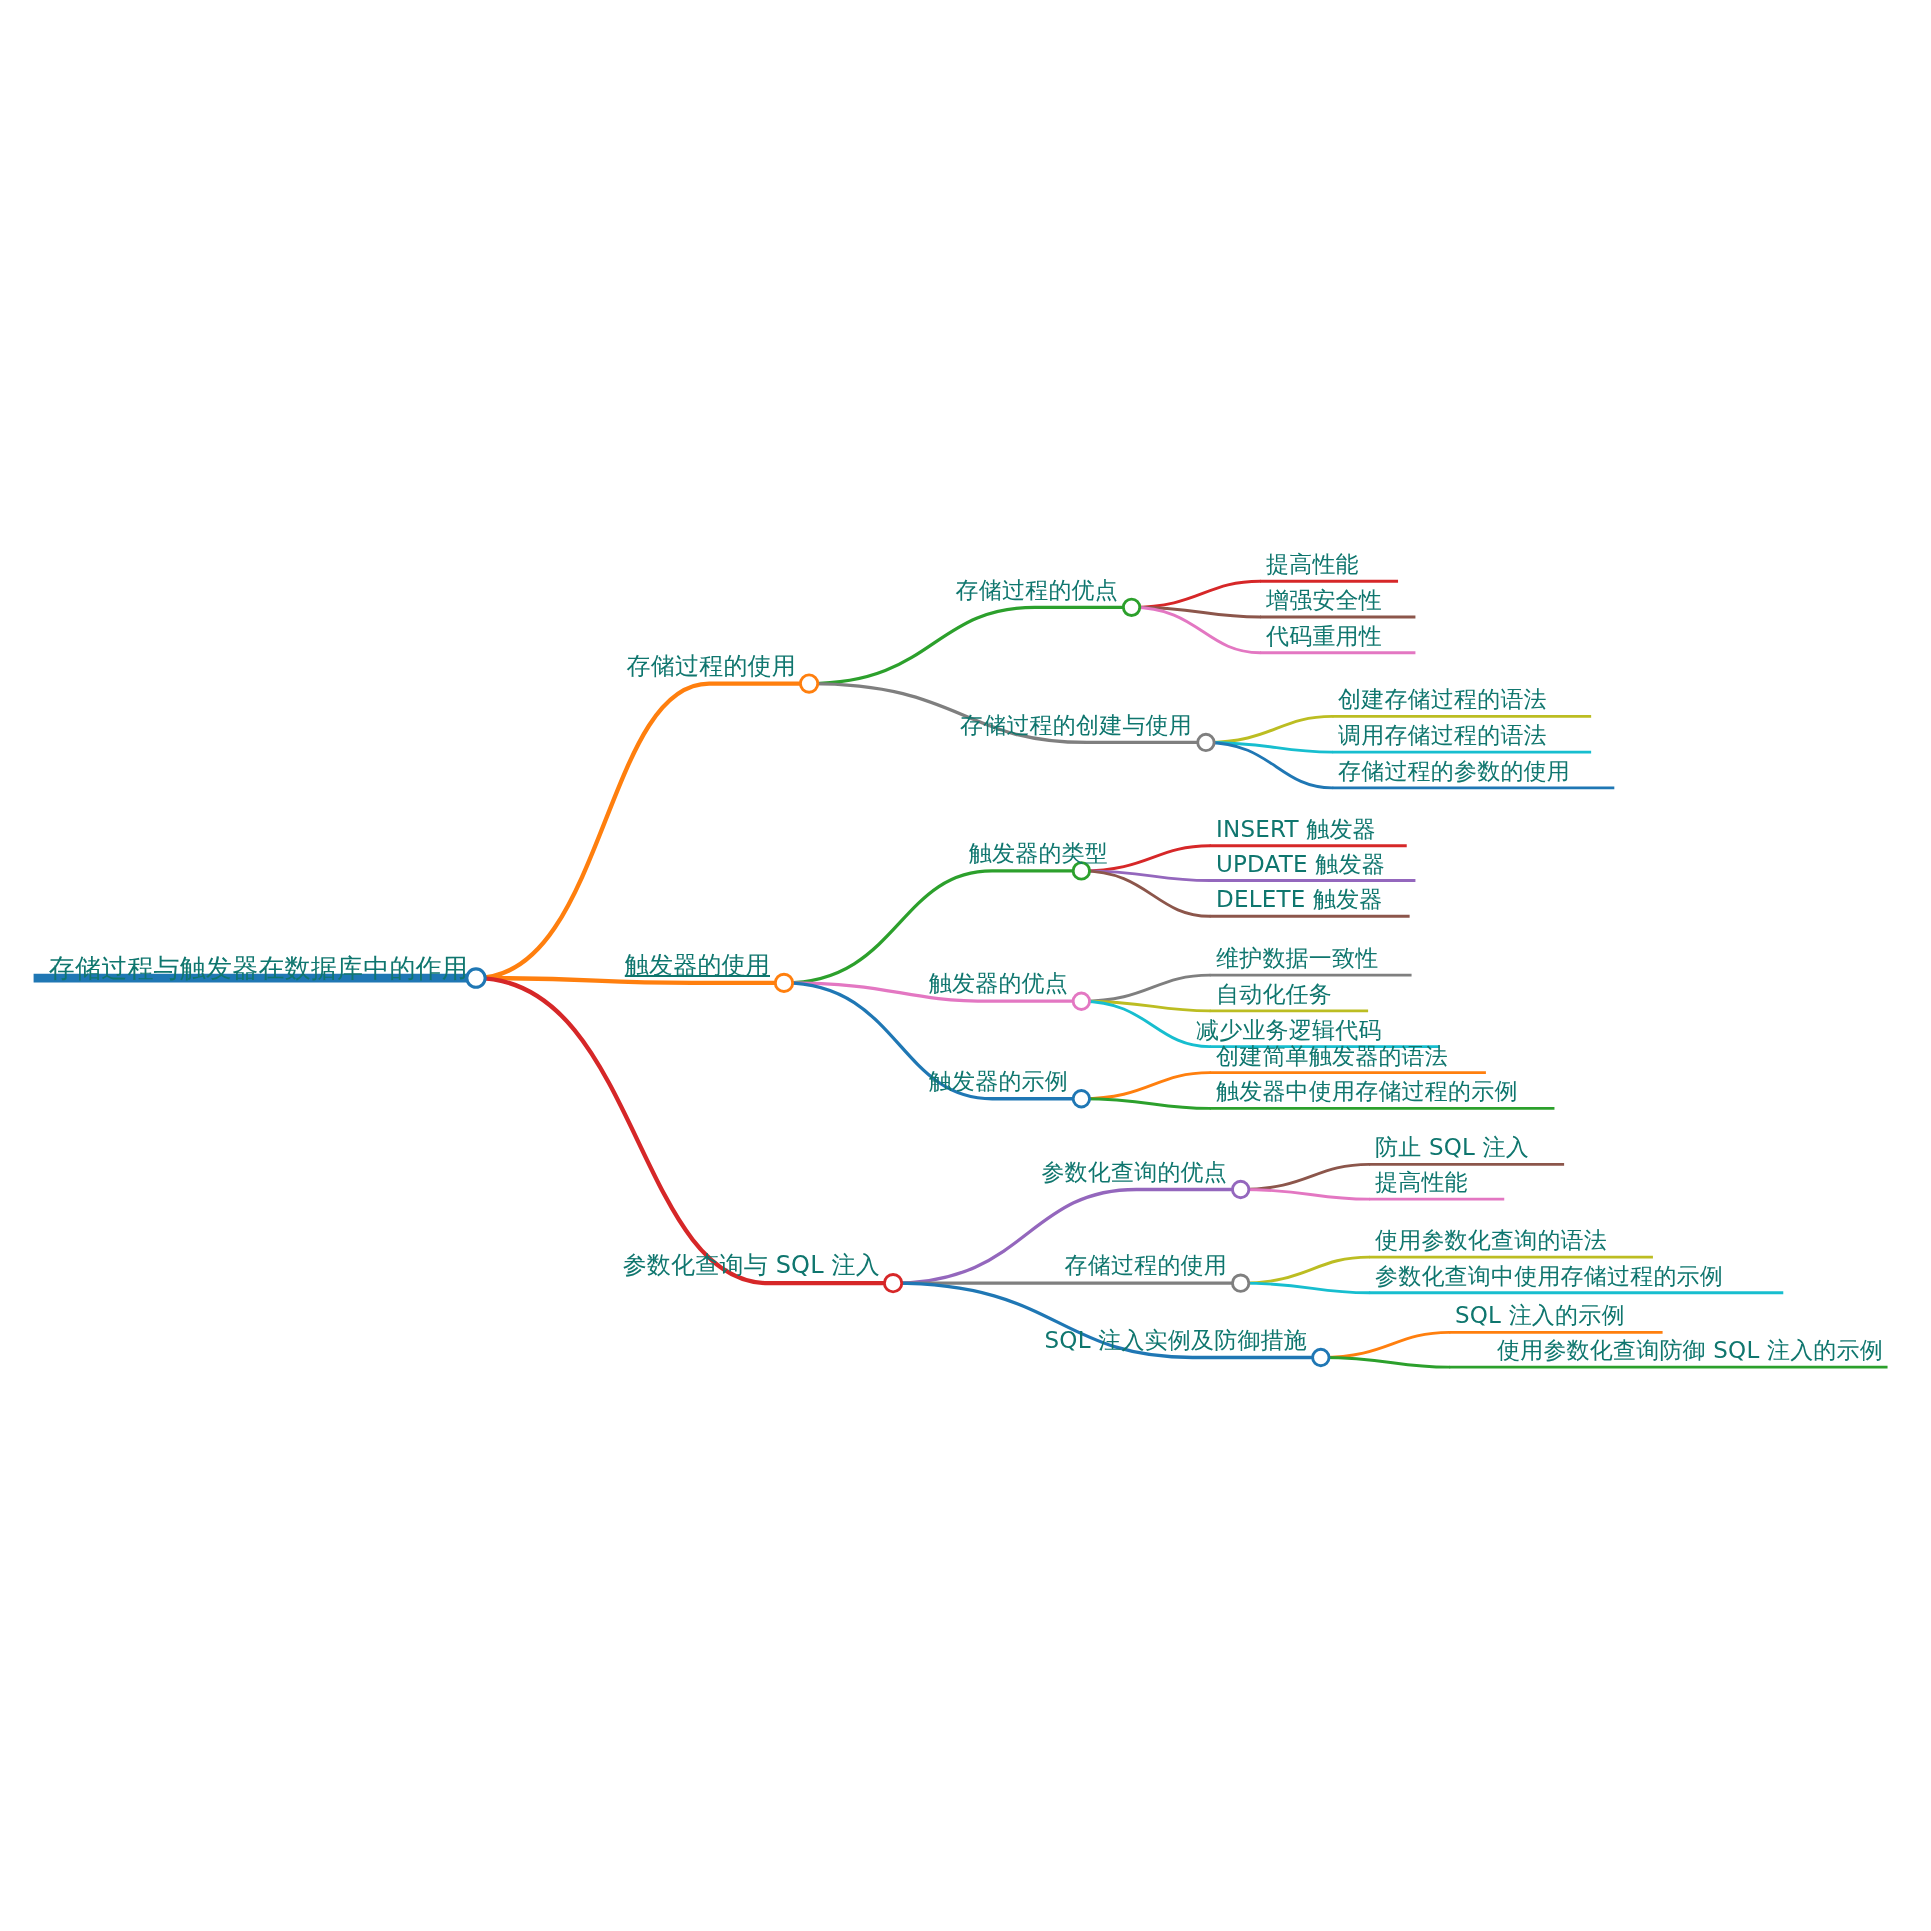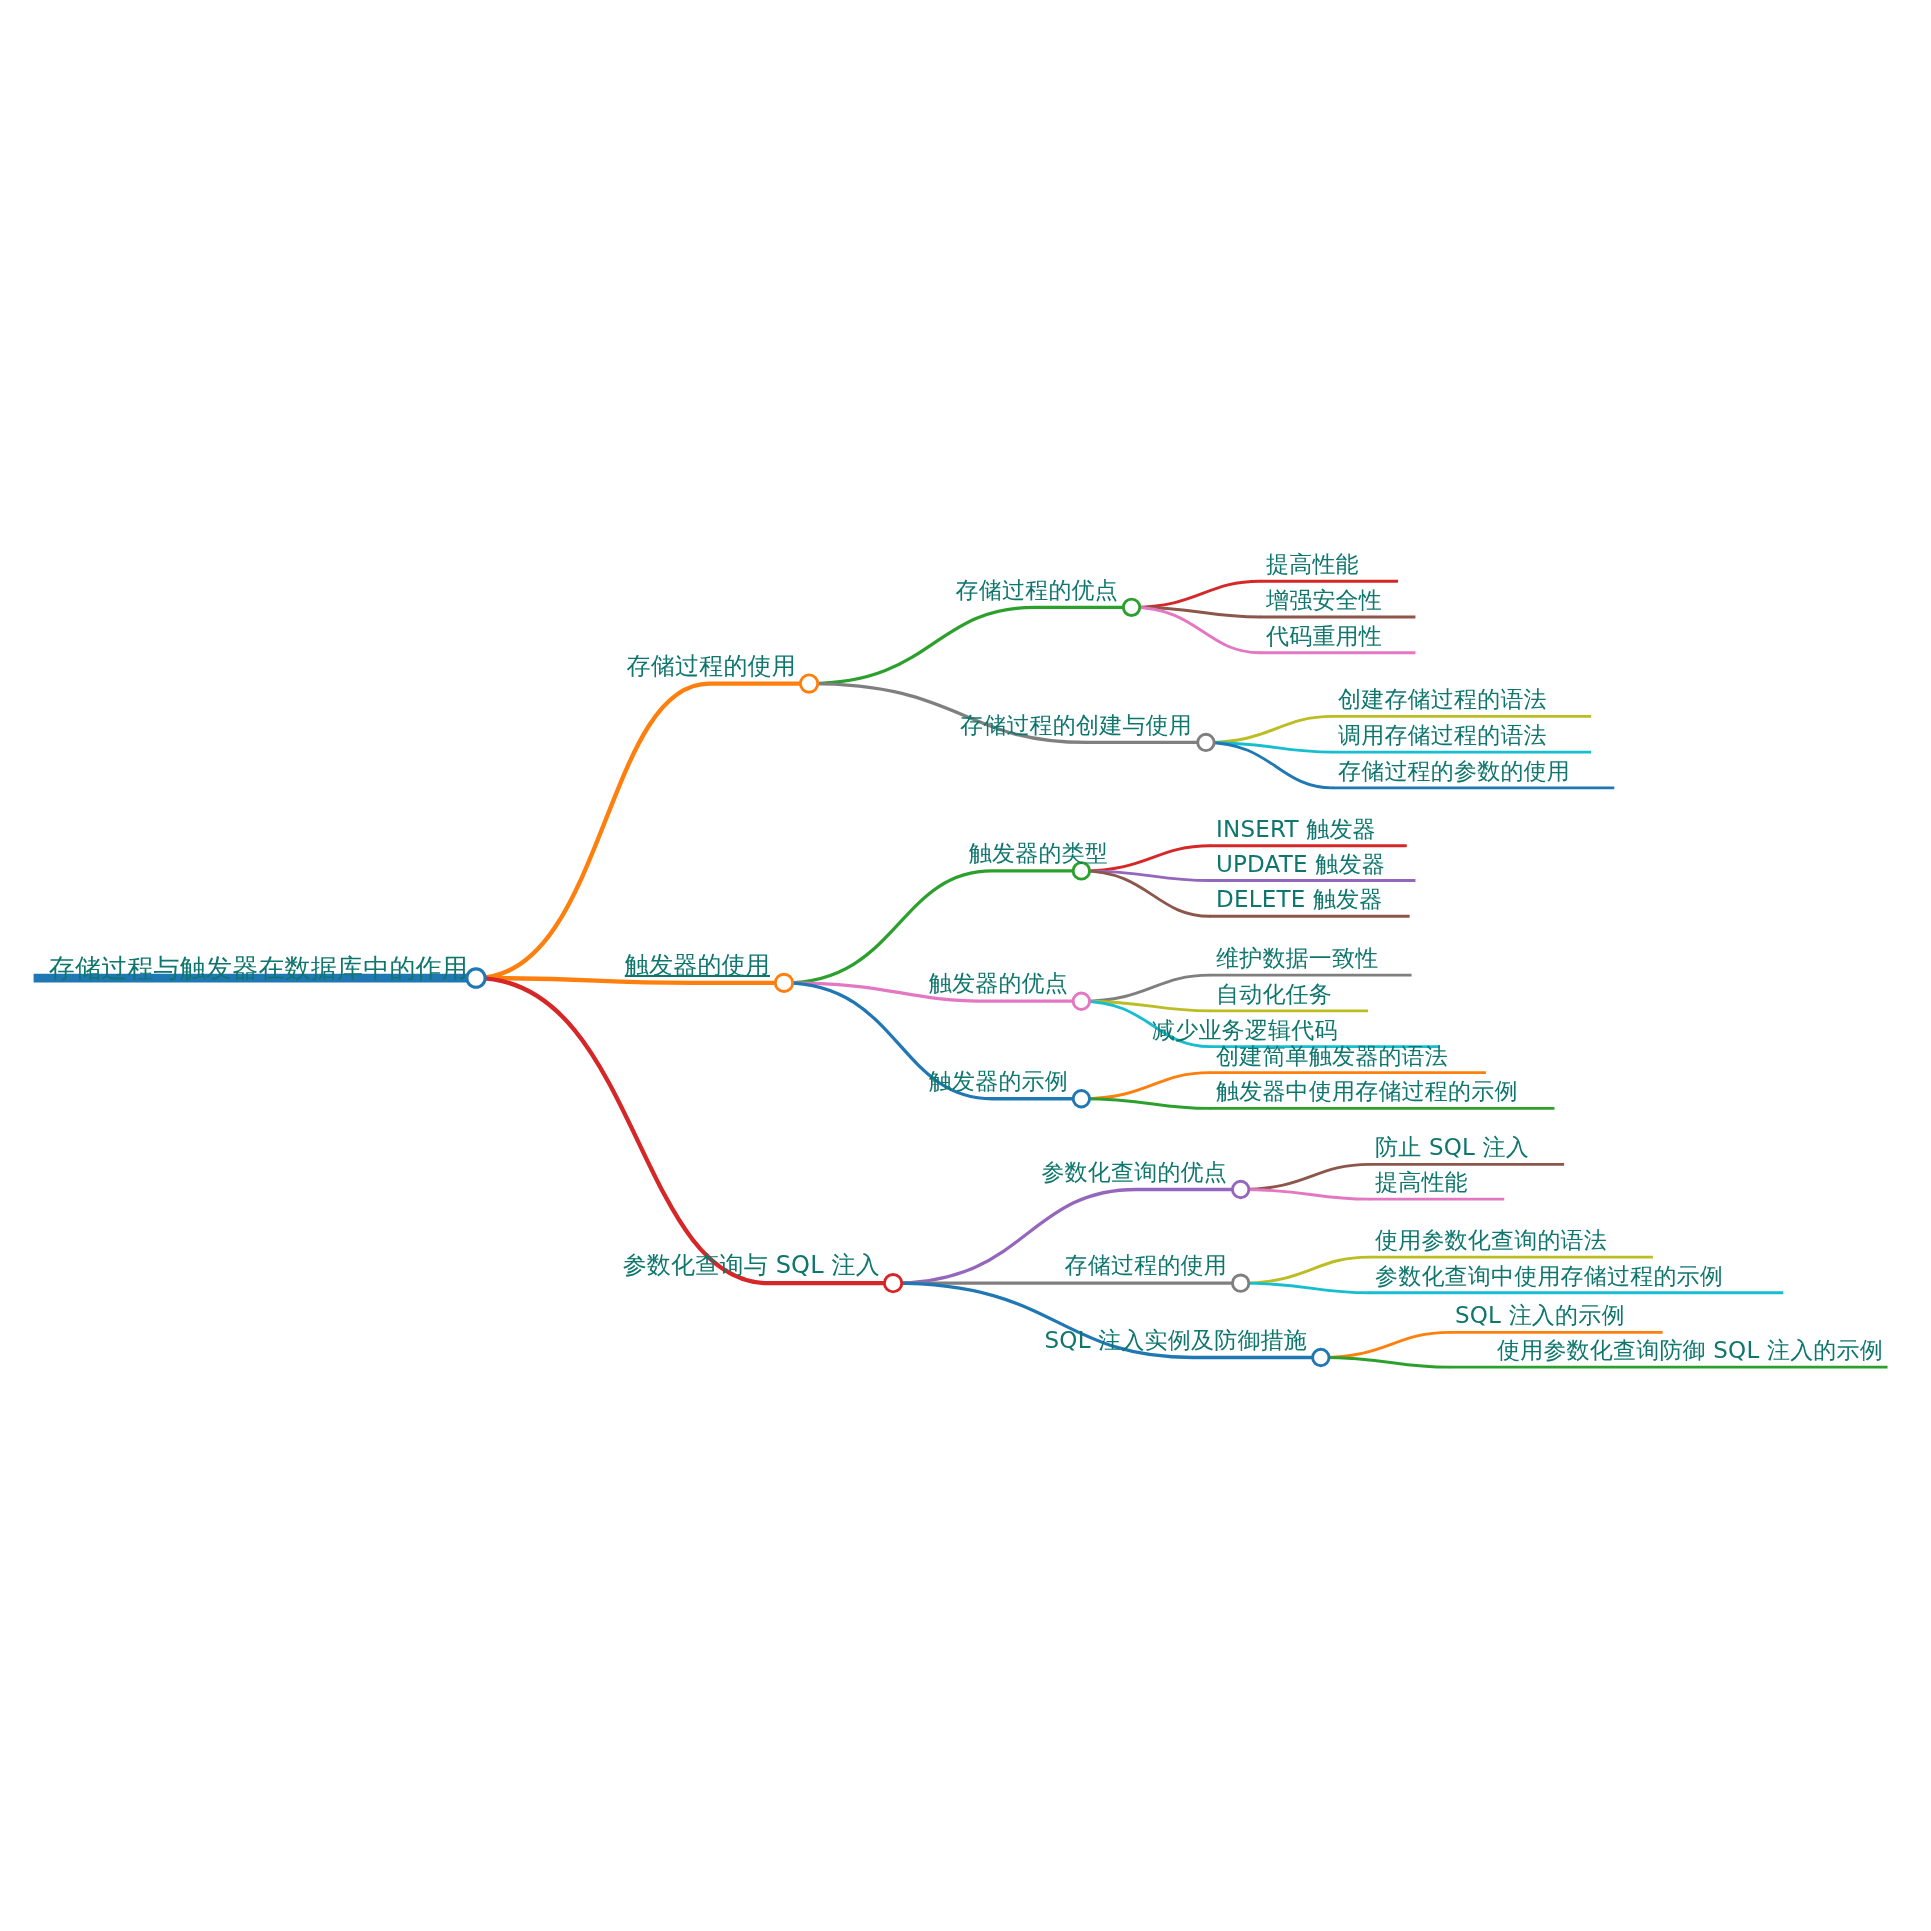--- a/index.html
+++ b/index.html
@@ -144,21 +144,21 @@
       <div class="node-label lvl-3" style="left: 1266px; top: 589px;">增强安全性</div>
       <div class="node-label lvl-3" style="left: 1266px; top: 625px;">代码重用性</div>
       <div class="node-label lvl-3" style="left: 1338px; top: 688px;">创建存储过程的语法</div>
       <div class="node-label lvl-3" style="left: 1338px; top: 724px;">调用存储过程的语法</div>
       <div class="node-label lvl-3" style="left: 1338px; top: 760px;">存储过程的参数的使用</div>
       <div class="node-label lvl-3" style="left: 1216px; top: 818px;">INSERT 触发器</div>
       <div class="node-label lvl-3" style="left: 1216px; top: 853px; text-align: center;">UPDATE 触发器</div>
       <div class="node-label lvl-3" style="left: 1216px; top: 888px;">DELETE 触发器</div>
       <div class="node-label lvl-3" style="left: 1216px; top: 947px;">维护数据一致性</div>
       <div class="node-label lvl-3" style="left: 1216px; top: 983px;">自动化任务</div>
-      <div class="node-label lvl-3" style="left: 1152px; top: 1019px; text-align: right;">减少业务逻辑代码</div>
+      <div class="node-label lvl-3" style="left: 1196px; top: 1019px; text-align: right;">减少业务逻辑代码</div>
       <div class="node-label lvl-3" style="left: 1216px; top: 1045px;">创建简单触发器的语法</div>
       <div class="node-label lvl-3" style="left: 1216px; top: 1080px;">触发器中使用存储过程的示例</div>
       <div class="node-label lvl-3" style="left: 1375px; top: 1136px;">防止 SQL 注入</div>
       <div class="node-label lvl-3" style="left: 1375px; top: 1171px;">提高性能</div>
       <div class="node-label lvl-3" style="left: 1375px; top: 1229px;">使用参数化查询的语法</div>
       <div class="node-label lvl-3" style="left: 1375px; top: 1265px;">参数化查询中使用存储过程的示例</div>
       <div class="node-label lvl-3" style="left: 1455px; top: 1304px;">SQL 注入的示例</div>
       <div class="node-label lvl-3" style="left: 1455px; top: 1339px; margin-left: 42px;">使用参数化查询防御 SQL 注入的示例</div>
     </div>
 </div>

